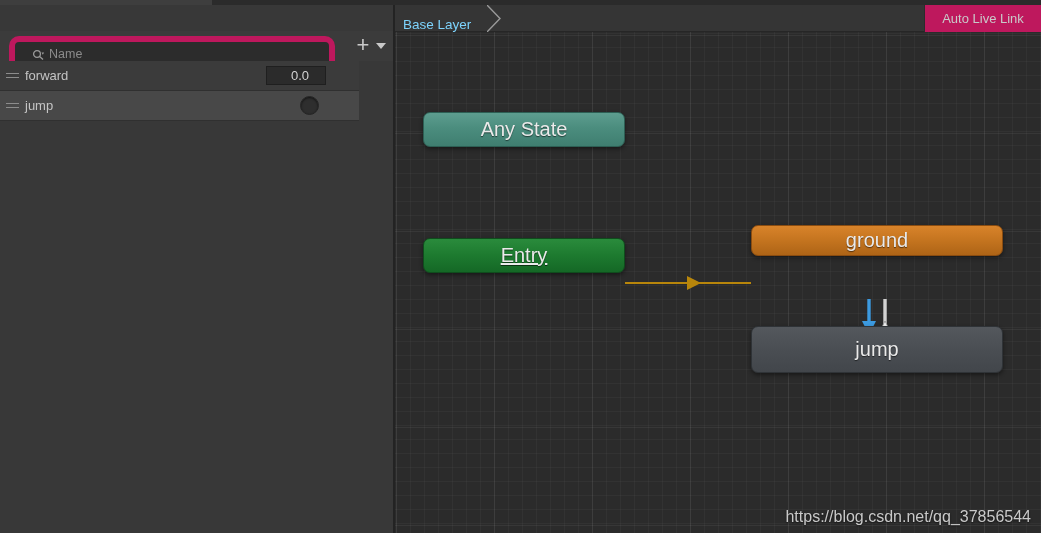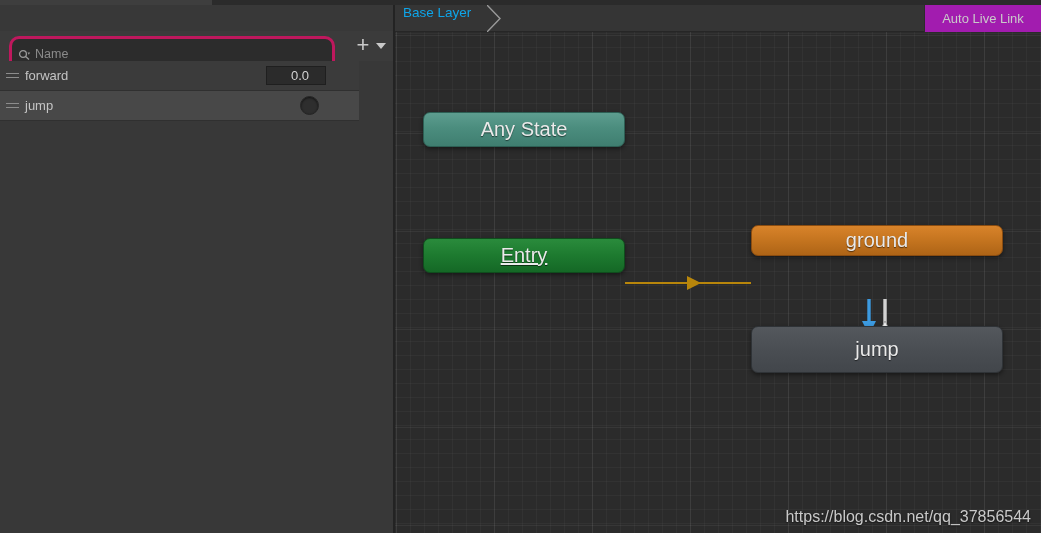--- a/index.html
+++ b/index.html
@@ -64,24 +64,25 @@
 
   
   .search-row {
     position: absolute; left: 0; top: 26px; width: 393px; height: 30px;
     background: #3b3b3b;
   }
   .search-box {
     position: absolute; left: 9px; top: 5px;
     width: 326px; height: 36px;
     background: #2c2c2c;
-    border: 3px solid #be185d;
+    border: 6px solid #be185d;
     border-radius: 10px;
     display: flex; align-items: center;
     padding-left: 6px;
+    justify-content: flex-end;
   }
   .search-icon { width: 13px; height: 13px; flex: 0 0 auto; margin-right: 4px; }
   .search-input {
     background: transparent; border: none; outline: none;
     color: #8d8d8d; font-size: 12.5px;
     font-family: "Liberation Sans", sans-serif;
     width: 280px; padding: 0;
   }
   .search-input::placeholder { color: #8b8b8b; }
 
@@ -157,32 +158,32 @@
     overflow: hidden;
   }
   .graph-topbar {
     position: absolute; left: 0; top: 0; width: 646px; height: 27px;
     background: #353535;
     border-bottom: 1px solid #262626;
     z-index: 5;
   }
   .breadcrumb {
     position: absolute; left: 0; top: 0;
-    height: 27px; display: flex; align-items: flex-start;
+    height: 27px; display: flex; align-items: flex-end;
     padding-left: 8px;
-    font-size: 13.5px; color: #0ea5e9;
+    font-size: 13.5px; color: #7dd3fc;
   }
   .breadcrumb-chevron {
     position: absolute; left: 92px; top: 0;
     width: 16px; height: 27px;
   }
   .live-link-btn {
     position: absolute; right: 0; top: 0;
     width: 117px; height: 27px;
-    background: #a21caf;
+    background: #be185d;
     border-left: 1px solid #2c2c2c;
     display: flex; align-items: center; justify-content: center;
     font-size: 13px; color: #c9c9c9;
     cursor: default;
   }
 
   
   .grid-canvas {
     position: absolute; left: 0; top: 27px;
     width: 646px; height: 501px;

